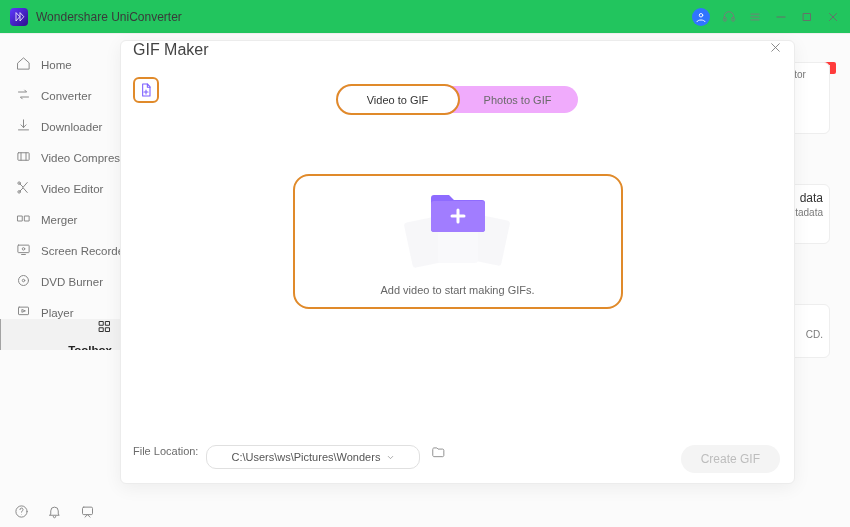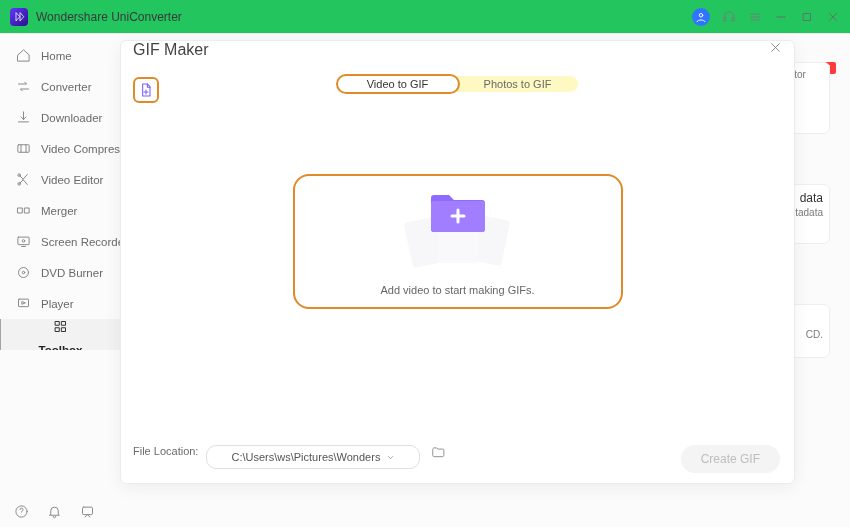--- a/index.html
+++ b/index.html
@@ -11,36 +11,36 @@
   .title-text{font-size:12px;color:#3a3a3a;}
   .titlebar .spacer{flex:1;}
   .titlebar .right-ctrls{display:flex;align-items:center;gap:12px;color:#6b6b6b;}
   .titlebar .right-ctrls svg{width:14px;height:14px;display:block;}
   .acct{width:18px;height:18px;border-radius:50%;background:#3074ff;display:flex;align-items:center;justify-content:center;}
   .acct svg{stroke:#fff;}
   .win-btn{width:14px;display:flex;align-items:center;justify-content:center;}
   
   .main{display:flex;height:460px;}
   .sidebar{width:120px;padding:6px 0;}
-  .side-item{display:flex;align-items:center;gap:10px;height:31px;padding:0 8px 0 16px;font-size:11.5px;color:#6a6a6a;cursor:pointer;white-space:nowrap;overflow:hidden;}
+  .side-item{display:flex;align-items:flex-end;gap:10px;height:31px;padding:0 8px 0 16px;font-size:11.5px;color:#6a6a6a;cursor:pointer;white-space:nowrap;overflow:hidden;}
   .side-item.active{color:#222;font-weight:600;border-left:1px solid #a3a3a3;padding-left:8px;background:#f2f2f2;flex-direction:column;}
   .side-item svg{width:15px;height:15px;flex:none;stroke:#8a8a8a;}
   .side-item.active svg{stroke:#333;}
   .content{flex:1;position:relative;background:#fbfbfb;}
   
   .bg-card{position:absolute;right:20px;width:60px;height:72px;background:#fff;border:1px solid #eee;border-radius:6px;font-size:10px;color:#7a7a7a;padding:6px;overflow:hidden;}
   .new-badge{position:absolute;right:14px;top:28px;background:#ff3b3b;color:#fff;font-size:9px;font-weight:700;padding:1px 6px;border-radius:2px 2px 2px 0;}
   
   .modal{position:absolute;left:0;right:55px;top:6px;bottom:10px;background:#fff;border:1px solid #ececec;border-radius:6px;box-shadow:0 4px 18px rgba(0,0,0,0.06);}
   .modal-head{display:flex;align-items:flex-start;height:32px;padding:0 12px;font-size:16px;color:#444;}
   .modal-head .spacer{flex:1;}
   .close-ic{width:13px;height:13px;stroke:#7a7a7a;cursor:pointer;}
   .add-file{position:absolute;left:12px;top:36px;width:26px;height:26px;border:2px solid #e08a2a;border-radius:6px;display:flex;align-items:center;justify-content:center;cursor:pointer;}
   .add-file svg{width:16px;height:16px;}
-  .seg{position:absolute;top:35px;left:50%;transform:translateX(-50%);display:flex;background:#fef9c3;border-radius:14px;height:16px;width:240px;overflow:visible;}
+  .seg{position:absolute;top:45px;left:50%;transform:translateX(-50%);display:flex;background:#f0abfc;border-radius:14px;height:27px;width:240px;overflow:visible;}
   .seg-opt{flex:1;display:flex;align-items:center;justify-content:center;font-size:11px;color:#6a6a6a;cursor:pointer;border-radius:14px;}
   .seg-opt.on{background:#fff;color:#333;font-weight:500;outline:2px solid #e08a2a;outline-offset:0;}
   .drop{position:absolute;left:50%;top:133px;transform:translateX(-50%);width:330px;height:135px;border:2px solid #e08a2a;border-radius:16px;display:flex;flex-direction:column;align-items:center;justify-content:center;gap:14px;cursor:pointer;}
   .drop .shadow-files{position:absolute;width:120px;height:70px;opacity:.35;}
   .folder-ic{width:58px;height:46px;position:relative;z-index:1;}
   .drop-text{font-size:11px;color:#666;z-index:1;margin-top:36px;}
   .footer{position:absolute;left:12px;right:14px;bottom:10px;display:flex;align-items:flex-start;gap:8px;}
   .footer-lbl{font-size:11px;color:#6b6b6b;}
   .path-box{display:flex;align-items:center;height:24px;border:1px solid #e0e0e0;border-radius:10px;padding:0 24px;min-width:190px;font-size:11px;color:#555;gap:6px;cursor:pointer;}
   .path-box svg{width:9px;height:9px;stroke:#777;}

